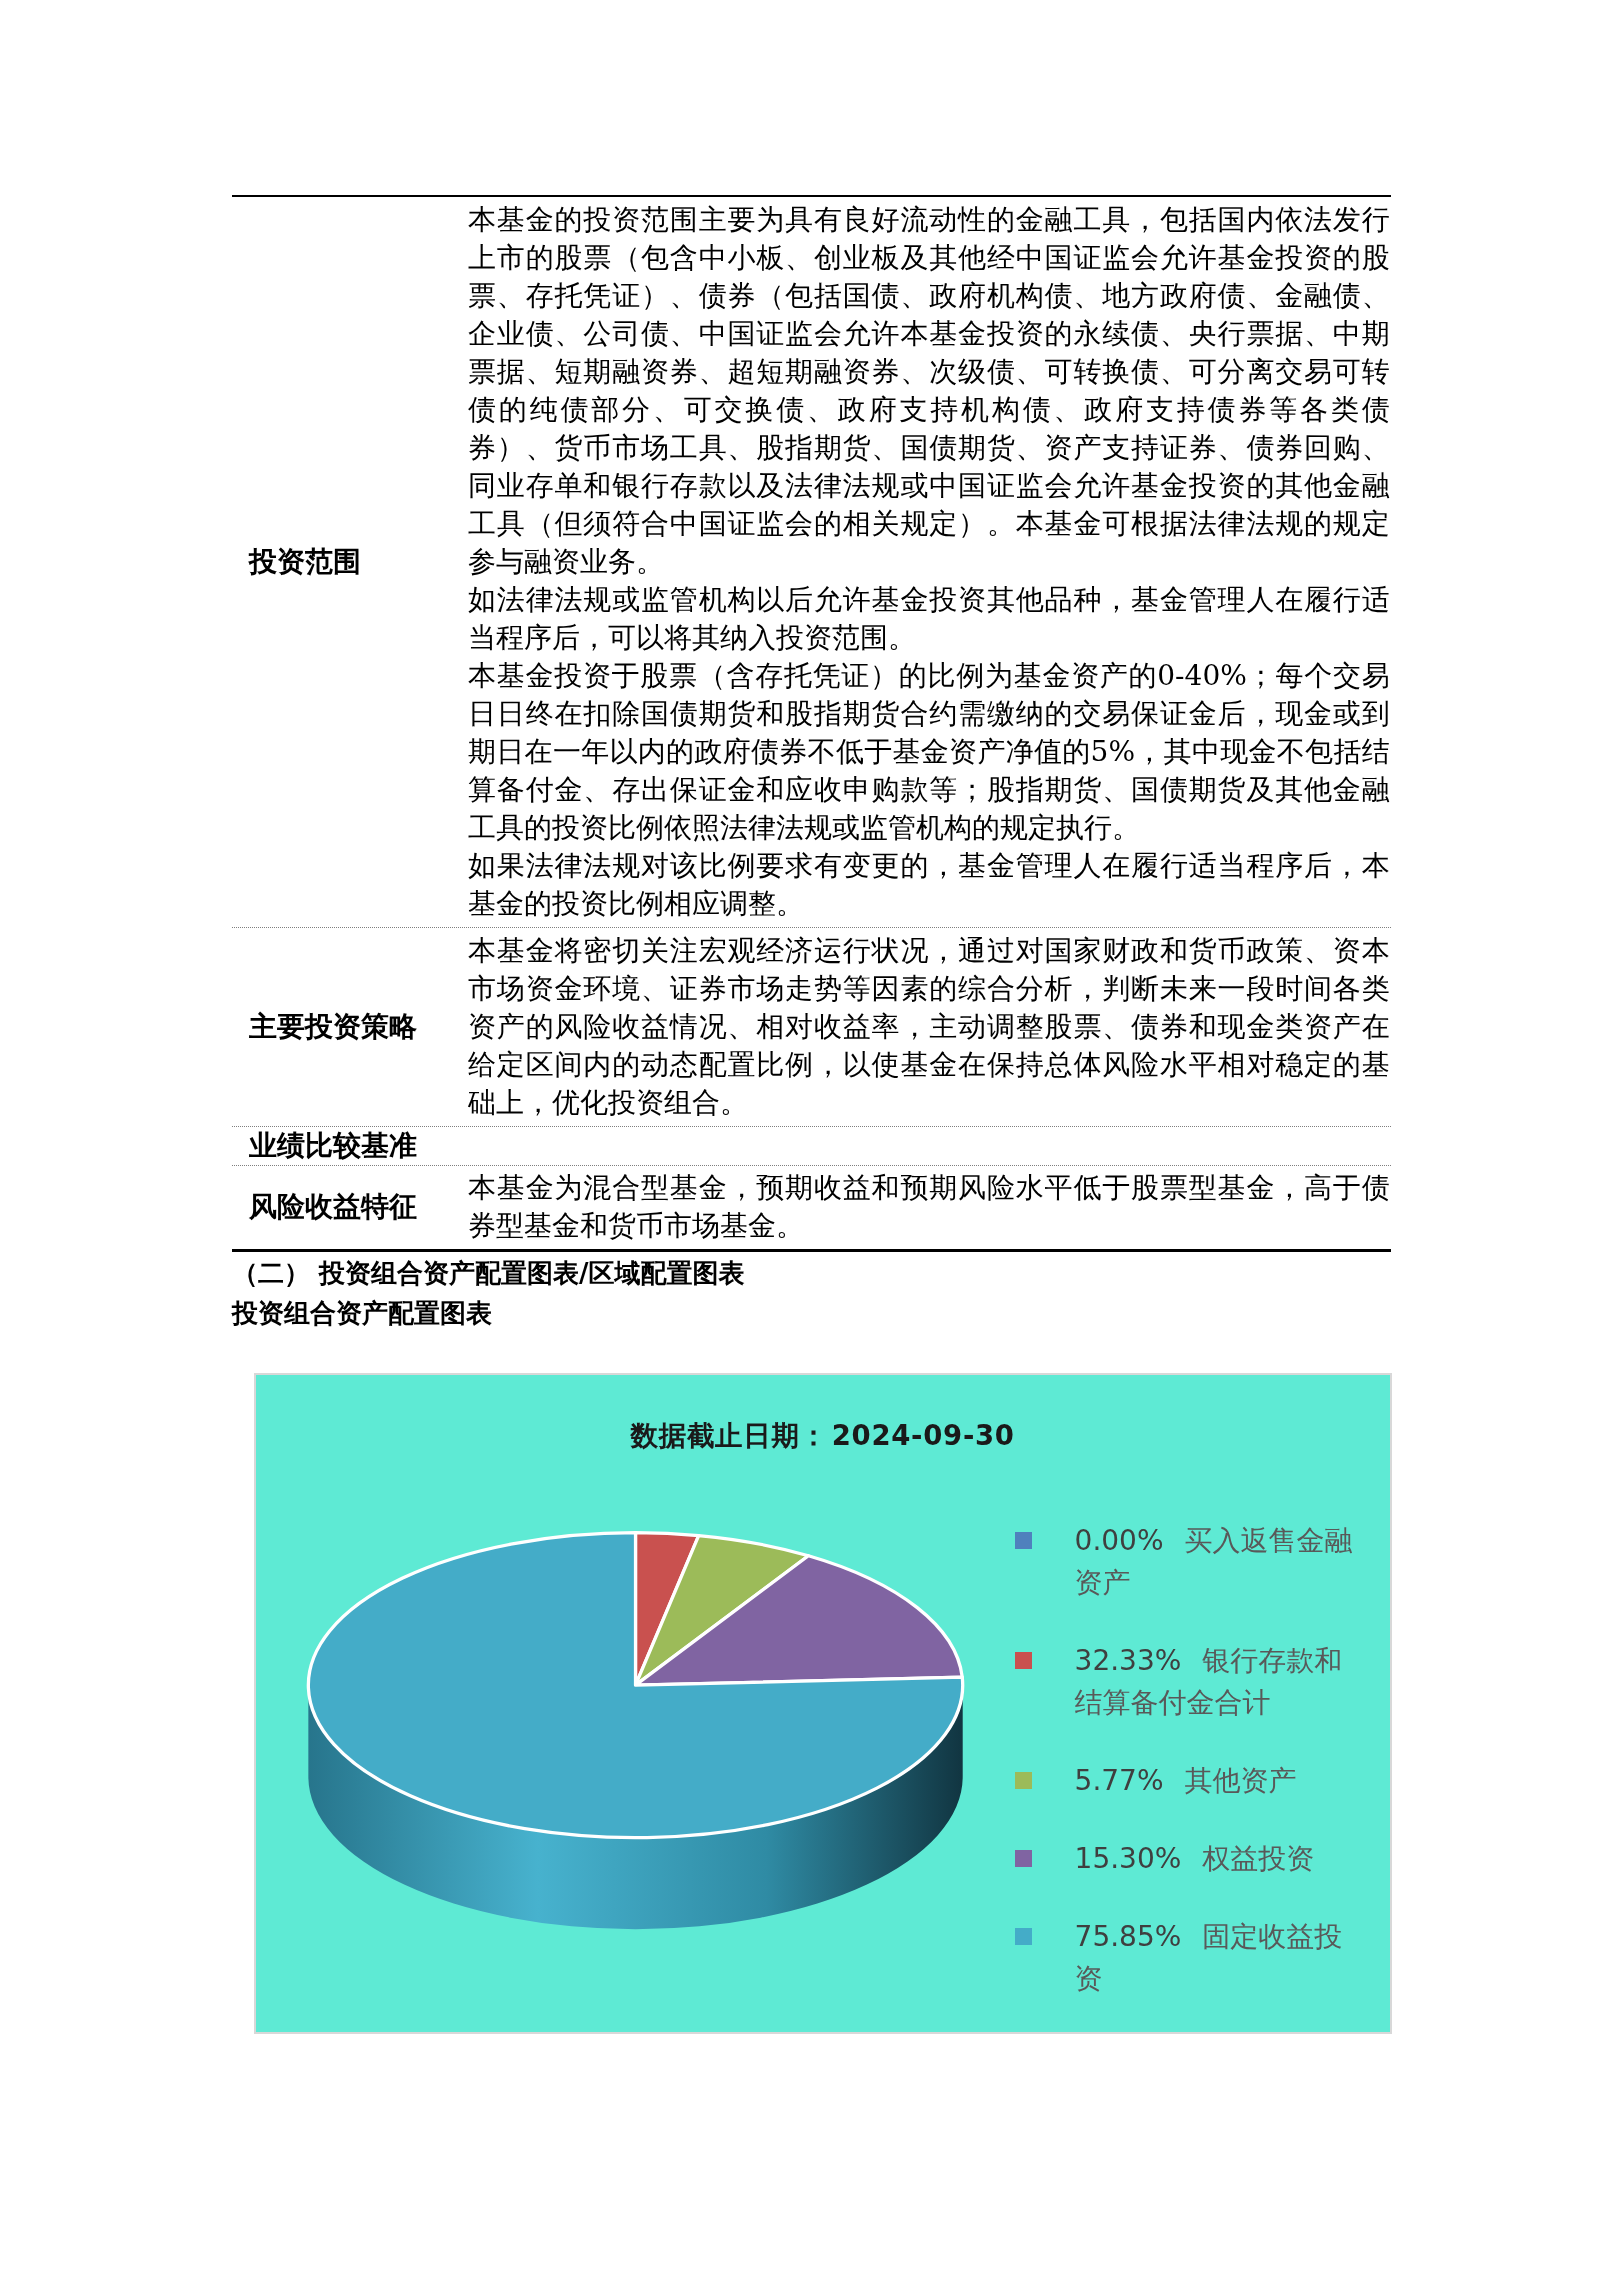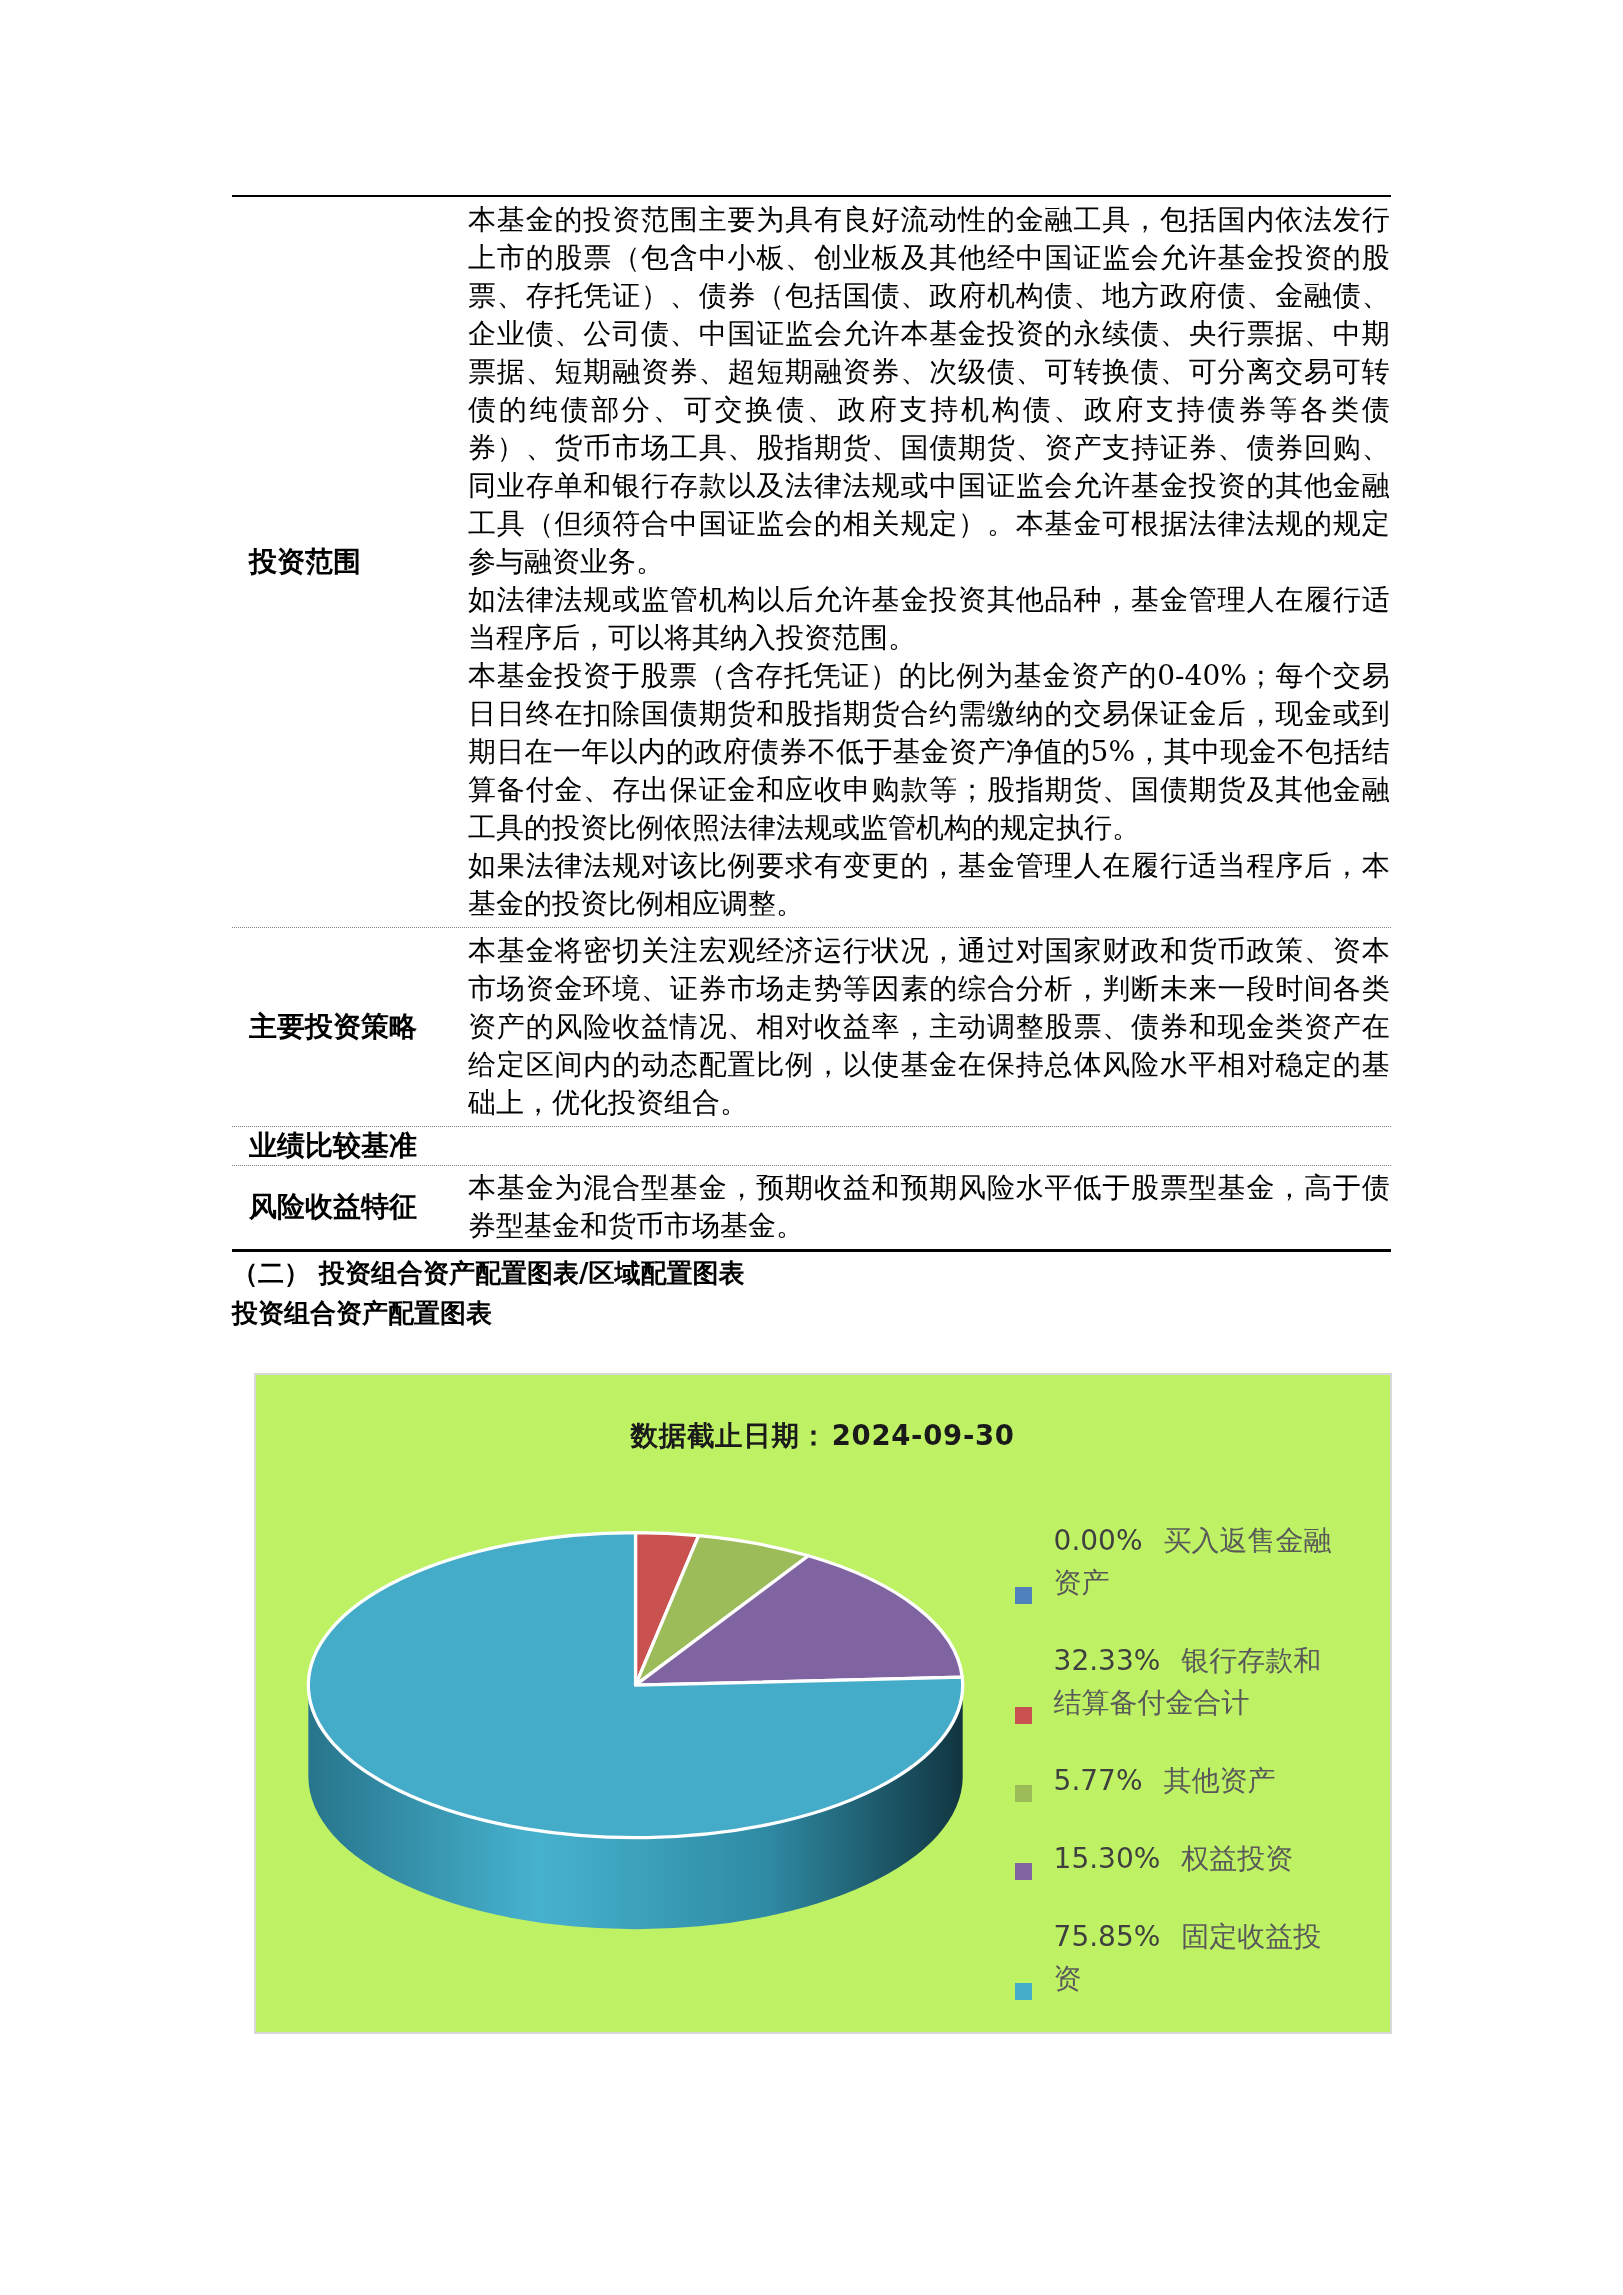--- a/index.html
+++ b/index.html
@@ -15,29 +15,29 @@
           padding-left:17px;font-weight:bold;font-size:28px;line-height:38px;}
   .tcontent{flex:1;padding:3.9px 1.3px 3.9px 0;font-size:28px;line-height:38px;
             white-space:pre-line;text-align:justify;}
 
   
   .h-section,.h-sub{font-family:"DejaVu Sans",sans-serif;font-weight:700;
                     font-size:26px;line-height:37px;margin-top:2.6px;}
 
   
   .chart-panel{position:relative;margin-left:21.6px;margin-top:41px;width:1134px;height:657px;
-               border:2px solid #d8d8d8;background:#bef264;}
+               border:2px solid #d8d8d8;background:#5eead4;}
   .chart-title{position:absolute;left:0;top:43px;width:100%;text-align:center;
                font-size:27.5px;color:#1a1a1a;font-weight:600;letter-spacing:0.7px;}
   .chart-title .date{font-family:"DejaVu Sans",sans-serif;font-weight:700;margin-left:3.9px;}
   .pie-svg{position:absolute;left:0;top:0;}
 
   .legend{position:absolute;left:759px;top:145px;width:340px;display:flex;
           flex-direction:column;gap:36px;}
-  .legend-item{display:flex;align-items:flex-end;}
+  .legend-item{display:flex;align-items:flex-start;gap:21px;}
   .legend-marker{flex:0 0 17px;width:17px;height:17px;margin-top:12.4px;margin-right:22px;}
   .legend-text{display:inline-block;width:289px;font-size:28px;line-height:42px;}
   .legend-pct{font-family:"DejaVu Sans",sans-serif;color:#3f3f3f;margin-right:21px;}
   .legend-label{color:#595959;}
 </style>
 </head>
 <body>
 
 <div class="page">
   <div class="doc">

